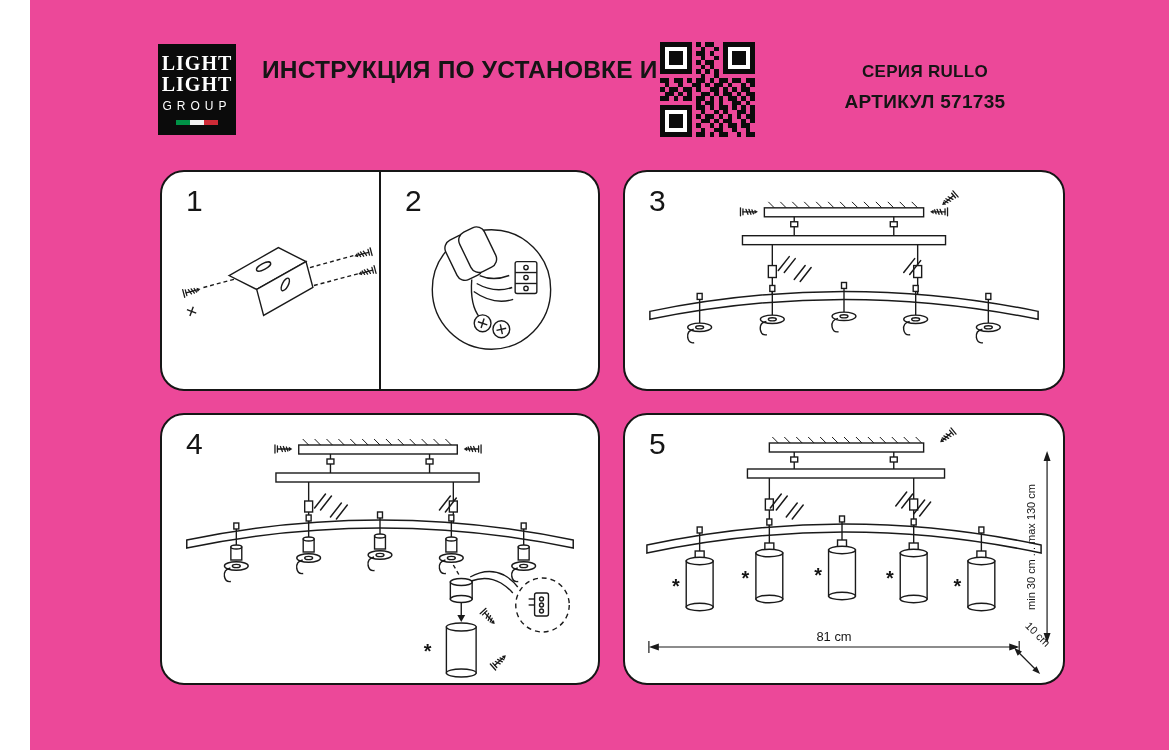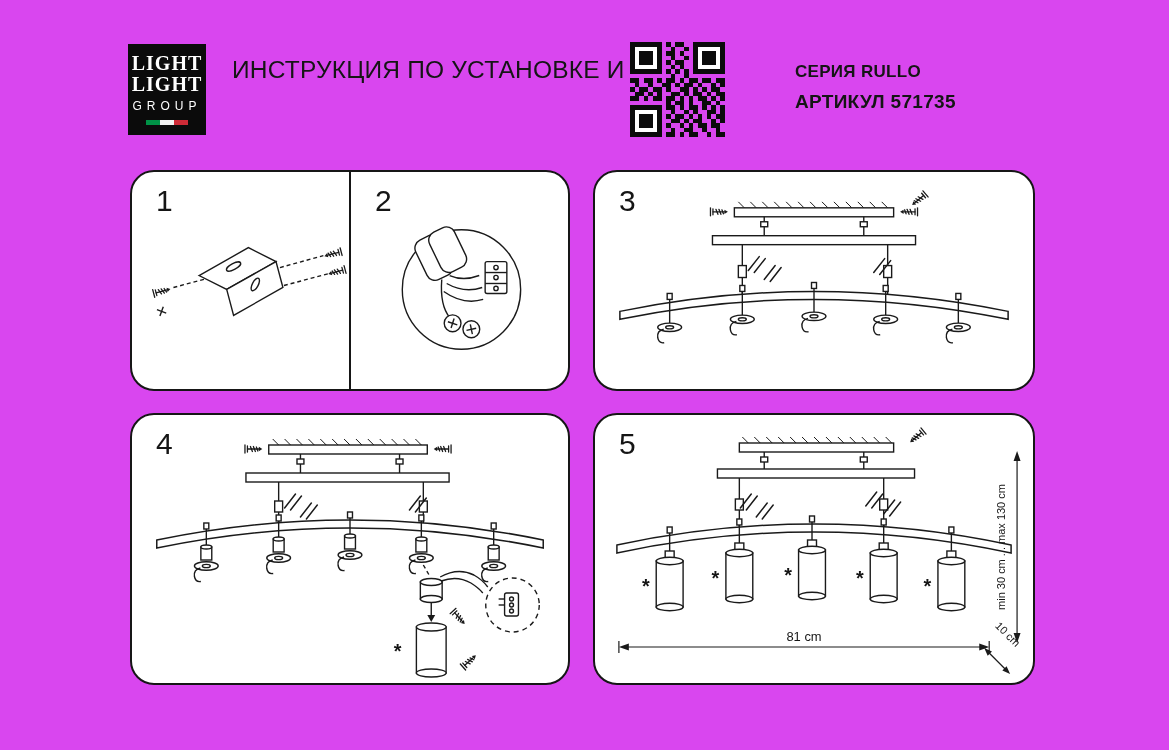--- a/index.html
+++ b/index.html
@@ -1,32 +1,32 @@
 <!DOCTYPE html>
 <html><head>
 <meta charset="utf-8">
 <style>
   html,body{margin:0;padding:0;background:#fff;}
   body{width:1169px;height:750px;position:relative;overflow:hidden;
        font-family:"Liberation Sans",sans-serif;color:#111;}
-  .page{position:absolute;inset:0;background:#d946ef;}
+  .page{position:absolute;inset:0;background:#ec4899;margin-left:30px;}
 
   
   .logo{position:absolute;left:128px;top:44px;width:78px;height:91px;background:#0b0b0b;
         color:#fff;text-align:center;box-sizing:border-box;padding-top:9px;}
   .logo .l1{font-family:"Liberation Serif",serif;font-weight:700;font-size:20px;line-height:21px;letter-spacing:1px;}
   .logo .grp{font-size:12px;letter-spacing:5px;margin-top:4px;}
   .flag{display:flex;width:42px;height:5px;margin:7px auto 0;}
   .flag span{flex:1;display:block;}
   .fg{background:#009246}.fw{background:#f2f2f2}.fr{background:#ce2b37}
 
-  .title{position:absolute;left:232px;top:54px;font-size:24.5px;font-weight:400;
+  .title{position:absolute;left:232px;top:54px;font-size:24.5px;font-weight:700;
          line-height:32px;letter-spacing:.2px;color:#151515;}
   .qr{position:absolute;left:630px;top:42px;width:95px;height:95px;}
-  .series{position:absolute;left:795px;top:62px;width:200px;text-align:left;color:#151515;}
+  .series{position:absolute;left:795px;top:62px;width:200px;text-align:center;color:#151515;}
   .series .s1{font-size:17px;font-weight:700;letter-spacing:.3px;}
   .series .s2{font-size:19px;font-weight:700;margin-top:9px;letter-spacing:.3px;}
 
   
   .panel{position:absolute;border:2.5px solid #161616;border-radius:24px;background:#fff;box-sizing:border-box;}
   #p12{left:130px;top:170px;width:440px;height:221px;display:flex;}
   .half{position:relative;flex:1;}
   .half + .half{border-left:2.5px solid #161616;}
   #p3{left:593px;top:170px;width:442px;height:221px;}
   #p4{left:130px;top:413px;width:440px;height:272px;}

